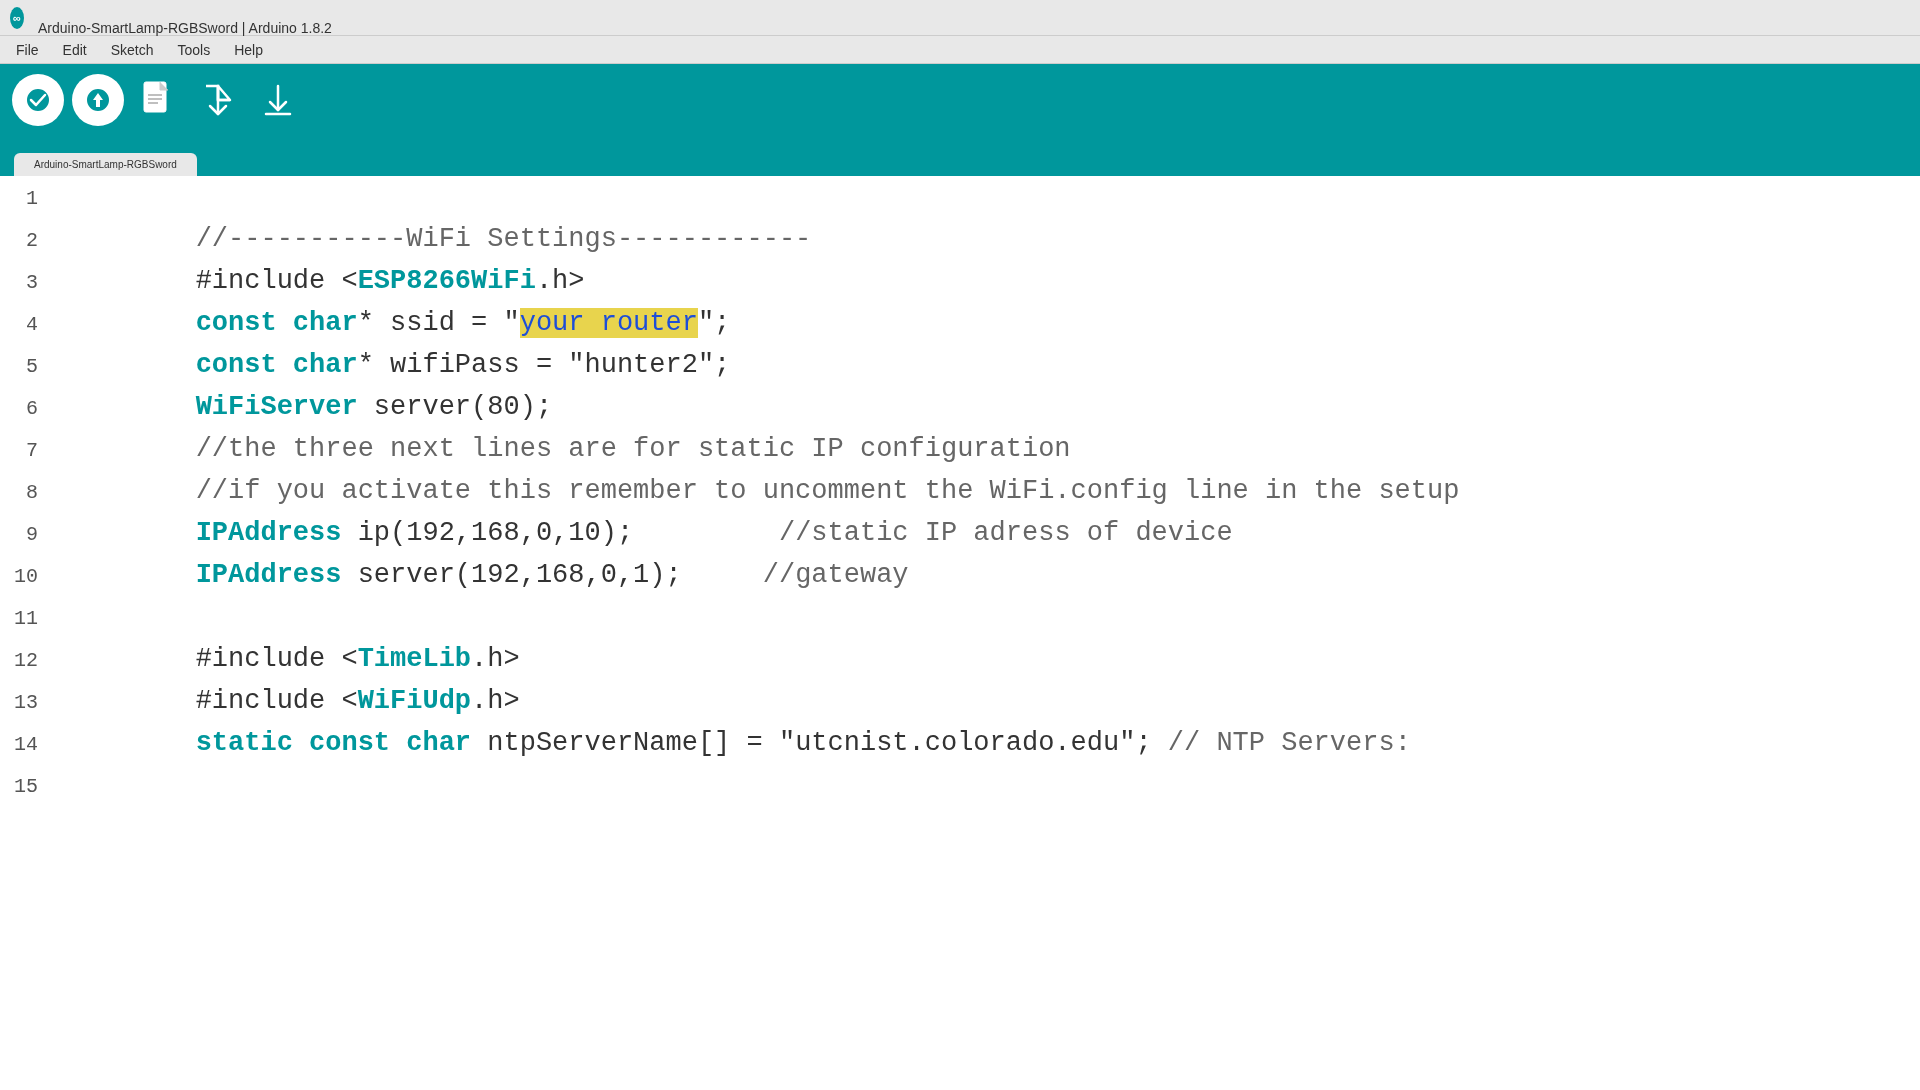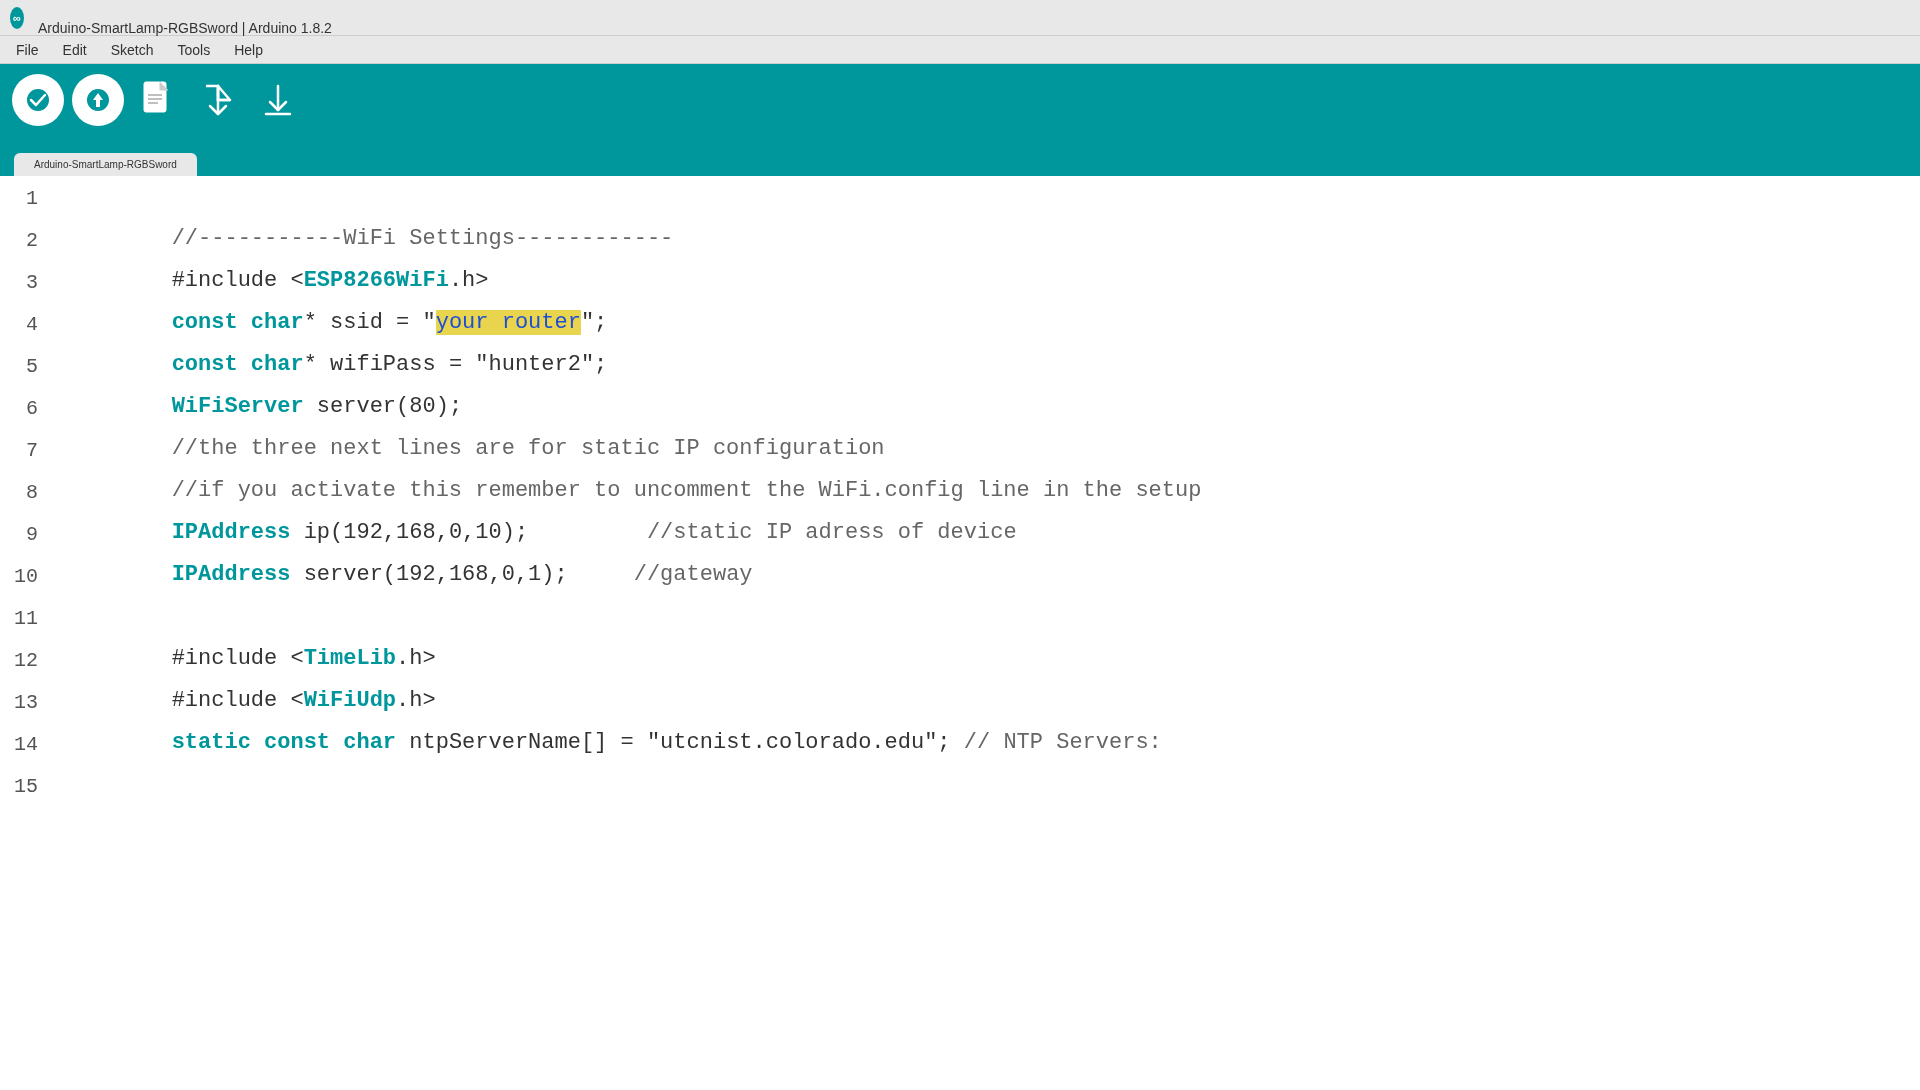--- a/index.html
+++ b/index.html
@@ -168,21 +168,21 @@
     .code-content {
       padding: 0 0 0 16px;
       flex: 1;
       overflow: hidden;
     }
 
     .code-line {
       height: 42px;
       line-height: 42px;
       white-space: pre;
-      font-size: 22px;
+      font-size: 27px;
       font-family: 'Courier New', Courier, monospace;
       color: #333;
     }
 
     
     .kw-teal {
       color: #00979c;
       font-weight: bold;
     }
 

